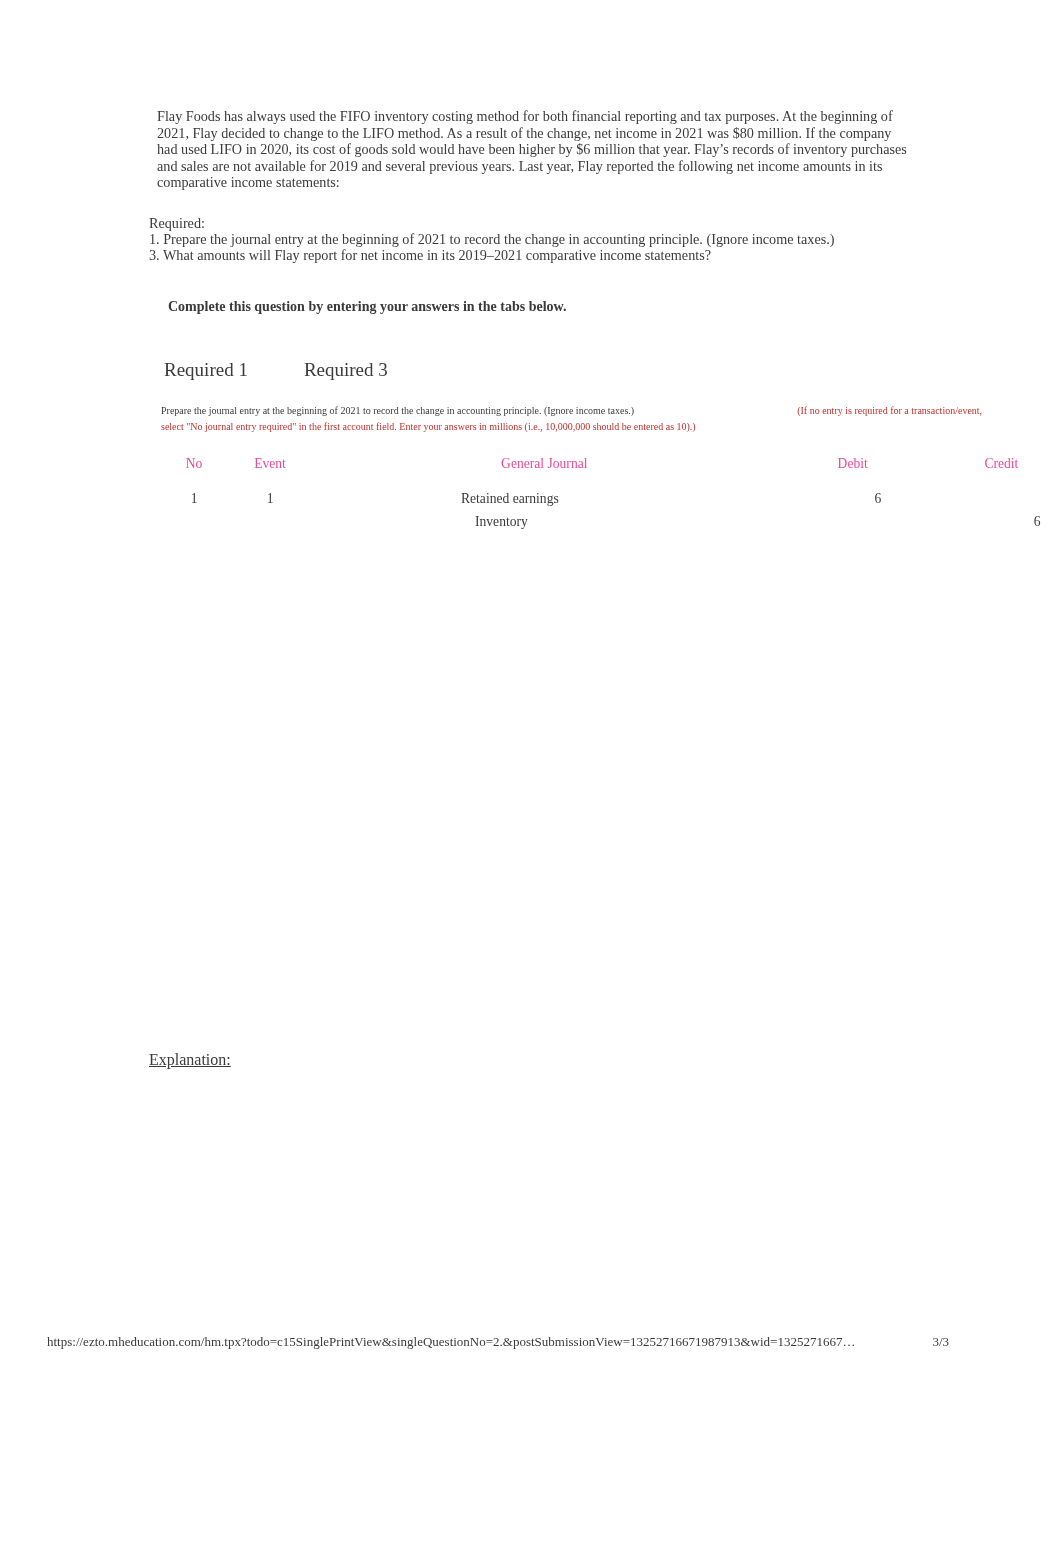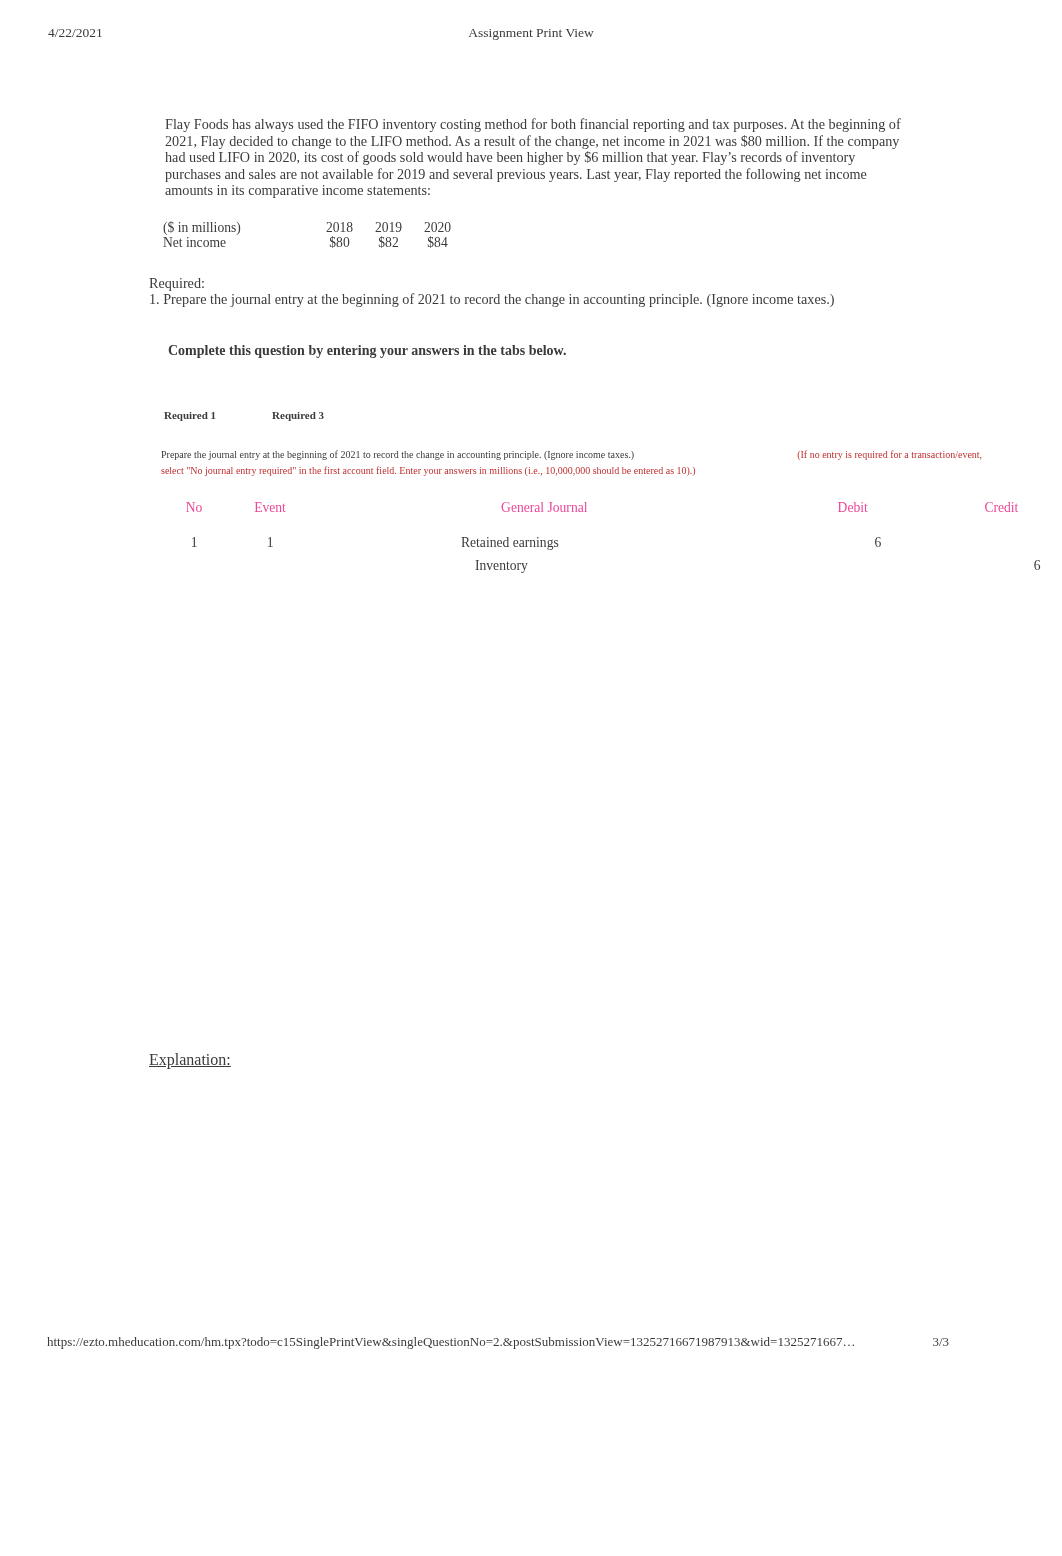--- a/index.html
+++ b/index.html
@@ -55,21 +55,21 @@
     position: absolute;
     left: 149px;
     top: 100px;
     width: 768px;
   }
 
   .stem {
     font-size: 14.2px;
     line-height: 16.5px;
     text-align: left;
-    margin: 16px;
+    margin: 8px;
   }
 
   
   .fact-table {
     margin-top: 21px;
     margin-left: 14px;
     border-collapse: collapse;
     font-size: 13.6px;
     line-height: 15.6px;
   }
@@ -98,26 +98,25 @@
   }
 
   
   .tabs {
     margin-top: 46px;
     margin-left: 15px;
     height: 18px;
   }
   .tab {
     display: inline-block;
-    font-size: 11px;
+    font-size: 19px;
     line-height: 18px;
     color: #3a3a3a;
     margin-right: 52px;
     white-space: nowrap;
-    font-weight: bold;
   }
 
   
   .req-prompt {
     margin-top: 24px;
     margin-left: 12px;
     width: 846px;
     font-size: 10px;
     line-height: 15.7px;
   }
@@ -189,49 +188,30 @@
     right: 45px;
     top: 0;
     white-space: nowrap;
   }
 </style>
 </head>
 <body>
 
 <div class="page">
 
-  <div class="print-header">
-    <span class="hdr-date">4/22/2021</span>
-    <span class="hdr-title">Assignment Print View</span>
-  </div>
 
   <div class="content">
 
     <p class="stem">Flay Foods has always used the FIFO inventory costing method for both financial reporting and tax purposes. At the beginning of 2021, Flay decided to change to the LIFO method. As a result of the change, net income in 2021 was $80 million. If the company had used LIFO in 2020, its cost of goods sold would have been higher by $6 million that year. Flay’s records of inventory purchases and sales are not available for 2019 and several previous years. Last year, Flay reported the following net income amounts in its comparative income statements:</p>
 
-    <table class="fact-table">
-      <tbody>
-          <tr>
-        <td class="lbl">($ in millions)</td>
-        <td class="yr">2018</td>
-        <td class="yr">2019</td>
-        <td class="yr">2020</td>
-      </tr>
-      <tr>
-        <td class="lbl">Net income</td>
-        <td class="yr">$80</td>
-        <td class="yr">$82</td>
-        <td class="yr">$84</td>
-      </tr>
-    </tbody>
-      </table>
 
     <div class="required-block">
       <div>Required:</div>
       <div>1. Prepare the journal entry at the beginning of 2021 to record the change in accounting principle. (Ignore income taxes.)</div>
+      <div>3. What amounts will Flay report for net income in its 2019–2021 comparative income statements?</div>
     </div>
 
     <div class="complete-line">Complete this question by entering your answers in the tabs below.</div>
 
     <div class="tabs">
       <span class="tab">Required 1</span>
       <span class="tab">Required 3</span>
     </div>
 
     <div class="req-prompt">

